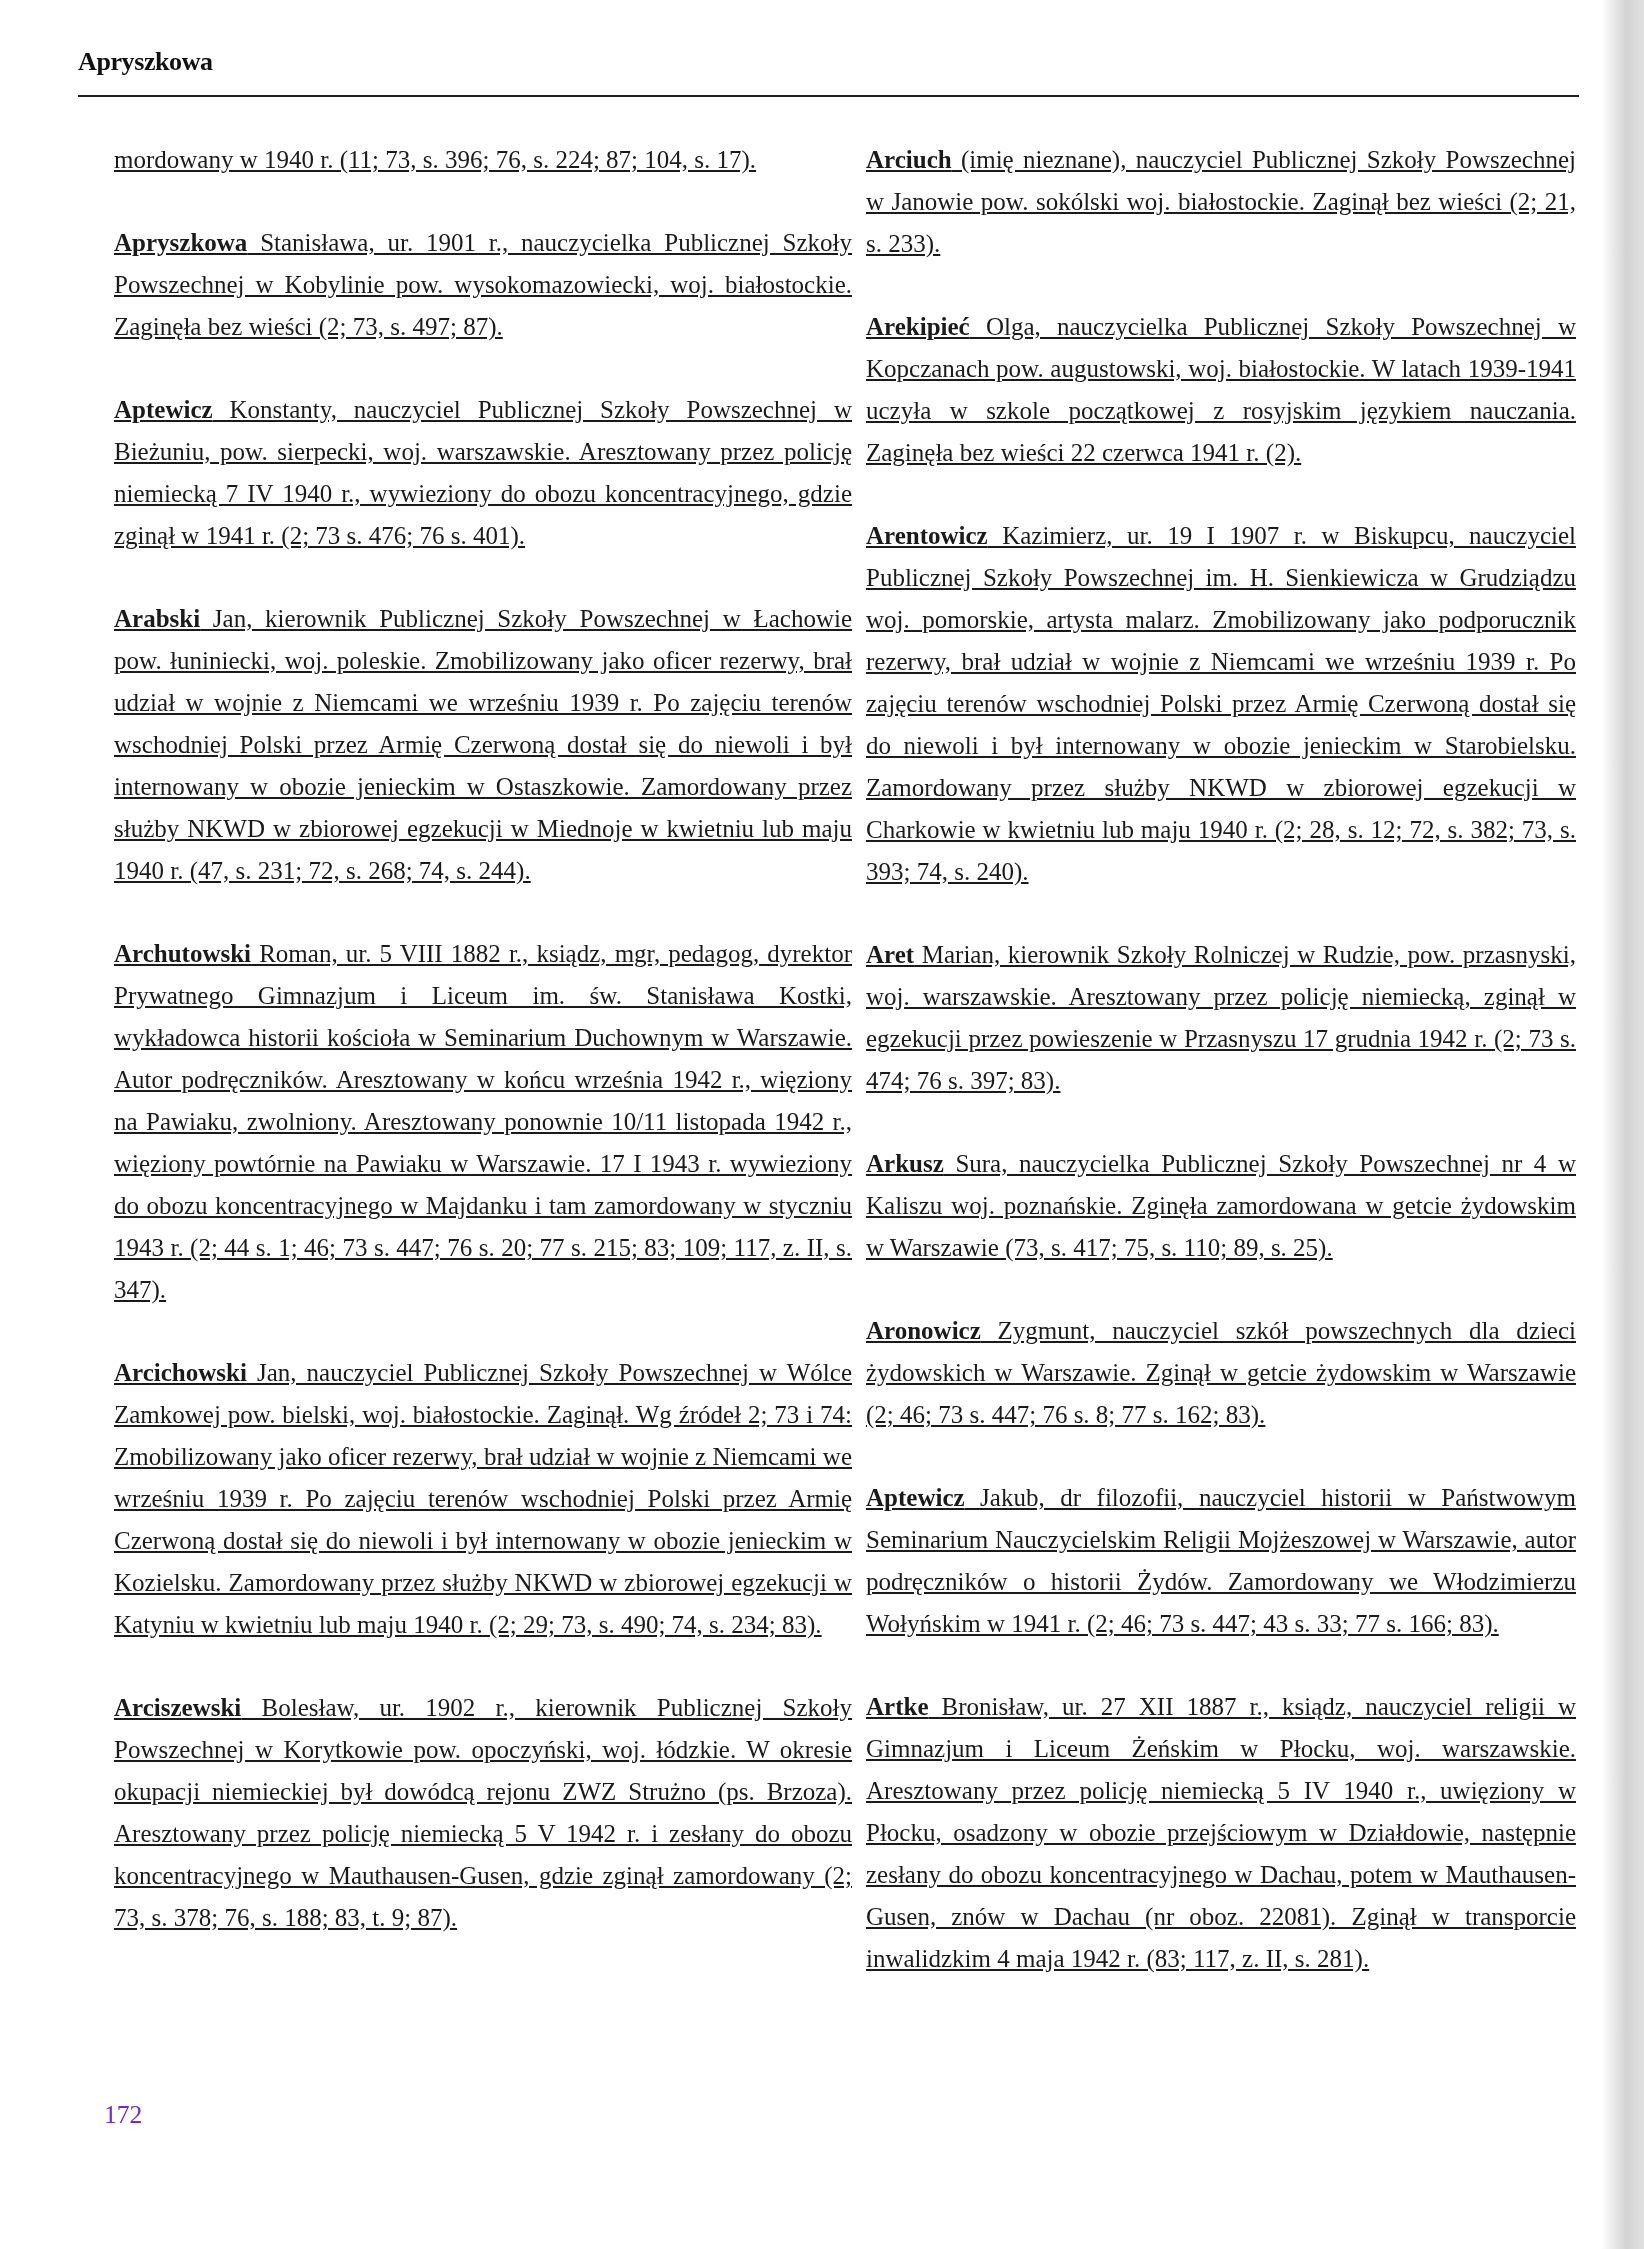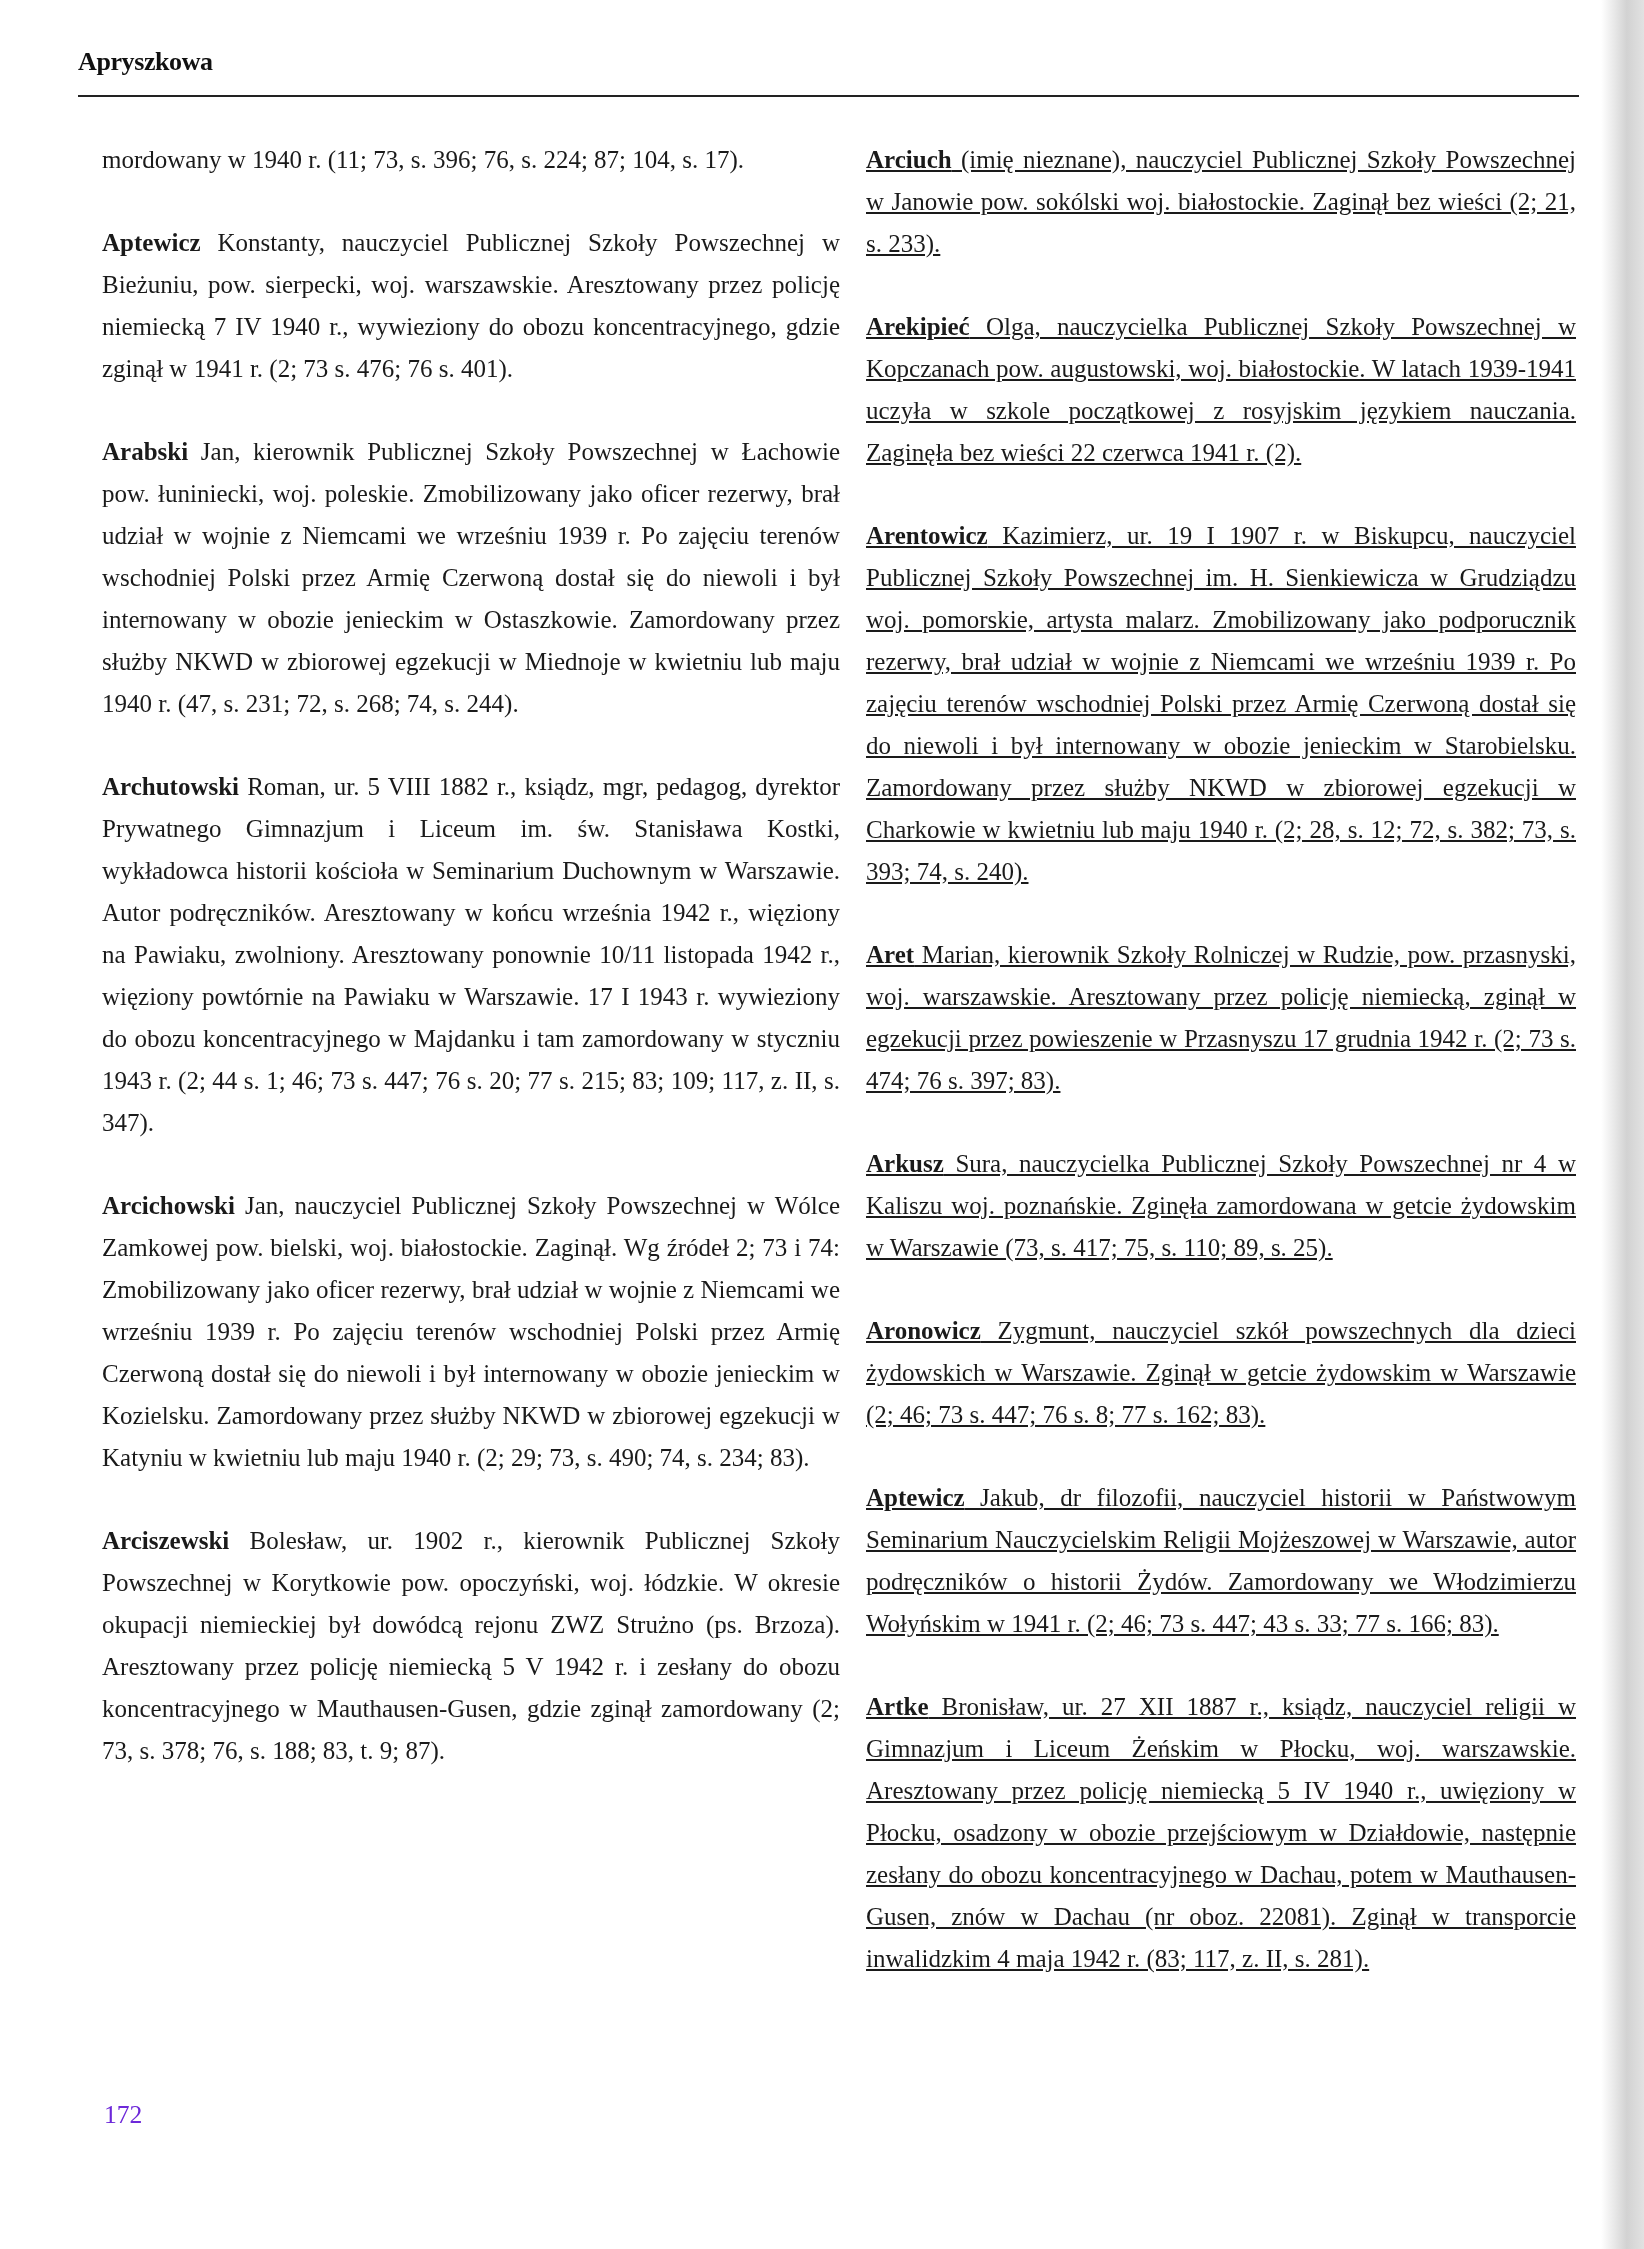--- a/index.html
+++ b/index.html
@@ -15,40 +15,41 @@
     position: absolute; left: 78px; top: 47px;
     font-size: 26px; font-weight: bold; letter-spacing: -0.4px; color: #111;
   }
   .head-rule {
     position: absolute; left: 78px; top: 95px; width: 1501px; height: 2.1px; background: #222;
   }
   .column {
     position: absolute; top: 139px;
     font-size: 25px; line-height: 42px; text-align: justify; hyphens: manual;
   }
-  .col-left { left: 102px; width: 738px; }
+  .col-left { left: 114px; width: 738px; text-decoration: underline; }
   .col-right { left: 866px; width: 710px; text-decoration: underline; }
   .entry { margin: 0 0 41px 0; }
   .entry.cont { margin-bottom: 41px; }
   .surname { font-weight: bold; }
   .page-number {
     position: absolute; left: 104px; top: 2100px; font-size: 25.6px; color: #6d28d9;
   }
 </style>
 </head>
 <body>
 
 <div class="binding-shadow"></div>
 
 <div class="running-head">Apryszkowa</div>
 <div class="head-rule"></div>
 
 <div class="column col-left">
   <p class="entry cont" style="margin-top:0">mordowany w 1940 r. (11; 73, s. 396; 76, s. 224; 87; 104, s. 17).</p>
 
+  <p class="entry"><span class="surname">Apryszkowa</span><span> Stanisława, ur. 1901 r., nauczycielka Publicznej Szkoły Powszechnej w Kobylinie pow. wysokomazowiecki, woj. białostockie. Zaginęła bez wieści (2; 73, s. 497; 87).</span></p>
 
   <p class="entry"><span class="surname">Aptewicz</span><span> Konstanty, nauczyciel Publicznej Szkoły Powszechnej w Bieżuniu, pow. sierpecki, woj. warszawskie. Aresztowany przez policję niemiecką 7 IV 1940 r., wywieziony do obozu koncentracyjnego, gdzie zginął w 1941 r. (2; 73 s. 476; 76 s. 401).</span></p>
 
   <p class="entry"><span class="surname">Arabski</span><span> Jan, kierownik Publicznej Szkoły Powszechnej w Łachowie pow. łuniniecki, woj. poleskie. Zmobilizowany jako oficer rezerwy, brał udział w wojnie z Niemcami we wrześniu 1939 r. Po zajęciu terenów wschodniej Polski przez Armię Czerwoną dostał się do niewoli i był internowany w obozie jenieckim w Ostaszkowie. Zamordowany przez służby NKWD w zbiorowej egzekucji w Miednoje w kwietniu lub maju 1940 r. (47, s. 231; 72, s. 268; 74, s. 244).</span></p>
 
   <p class="entry"><span class="surname">Archutowski</span><span> Roman, ur. 5 VIII 1882 r., ksiądz, mgr, pedagog, dyrektor Prywatnego Gimnazjum i Liceum im. św. Stanisława Kostki, wykładowca historii kościoła w Seminarium Duchownym w Warszawie. Autor podręczników. Aresztowany w końcu września 1942 r., więziony na Pawiaku, zwolniony. Aresztowany ponownie 10/11 listopada 1942 r., więziony powtórnie na Pawiaku w Warszawie. 17 I 1943 r. wywieziony do obozu koncentracyjnego w Majdanku i tam zamordowany w styczniu 1943 r. (2; 44 s. 1; 46; 73 s. 447; 76 s. 20; 77 s. 215; 83; 109; 117, z. II, s. 347).</span></p>
 
   <p class="entry"><span class="surname">Arcichowski</span><span> Jan, nauczyciel Publicznej Szkoły Powszechnej w Wólce Zamkowej pow. bielski, woj. białostockie. Zaginął. Wg źródeł 2; 73 i 74: Zmobilizowany jako oficer rezerwy, brał udział w wojnie z Niemcami we wrześniu 1939 r. Po zajęciu terenów wschodniej Polski przez Armię Czerwoną dostał się do niewoli i był internowany w obozie jenieckim w Kozielsku. Zamordowany przez służby NKWD w zbiorowej egzekucji w Katyniu w kwietniu lub maju 1940 r. (2; 29; 73, s. 490; 74, s. 234; 83).</span></p>
 
   <p class="entry"><span class="surname">Arciszewski</span><span> Bolesław, ur. 1902 r., kierownik Publicznej Szkoły Powszechnej w Korytkowie pow. opoczyński, woj. łódzkie. W okresie okupacji niemieckiej był dowódcą rejonu ZWZ Strużno (ps. Brzoza). Aresztowany przez policję niemiecką 5 V 1942 r. i zesłany do obozu koncentracyjnego w Mauthausen-Gusen, gdzie zginął zamordowany (2; 73, s. 378; 76, s. 188; 83, t. 9; 87).</span></p>

